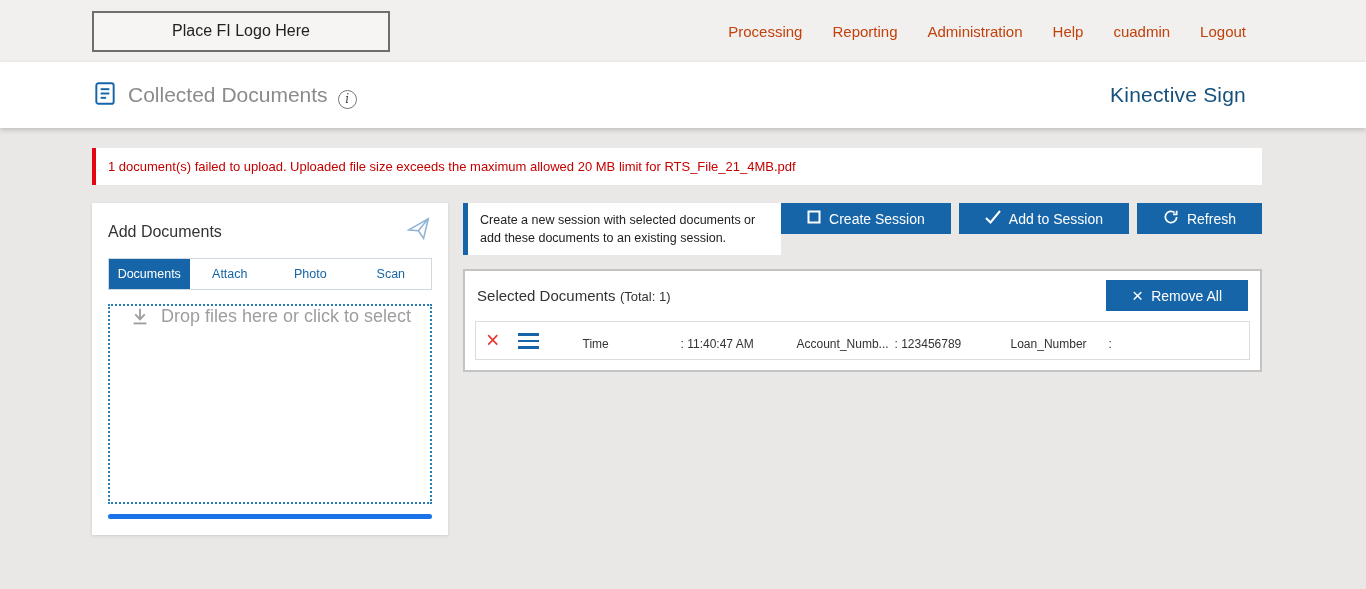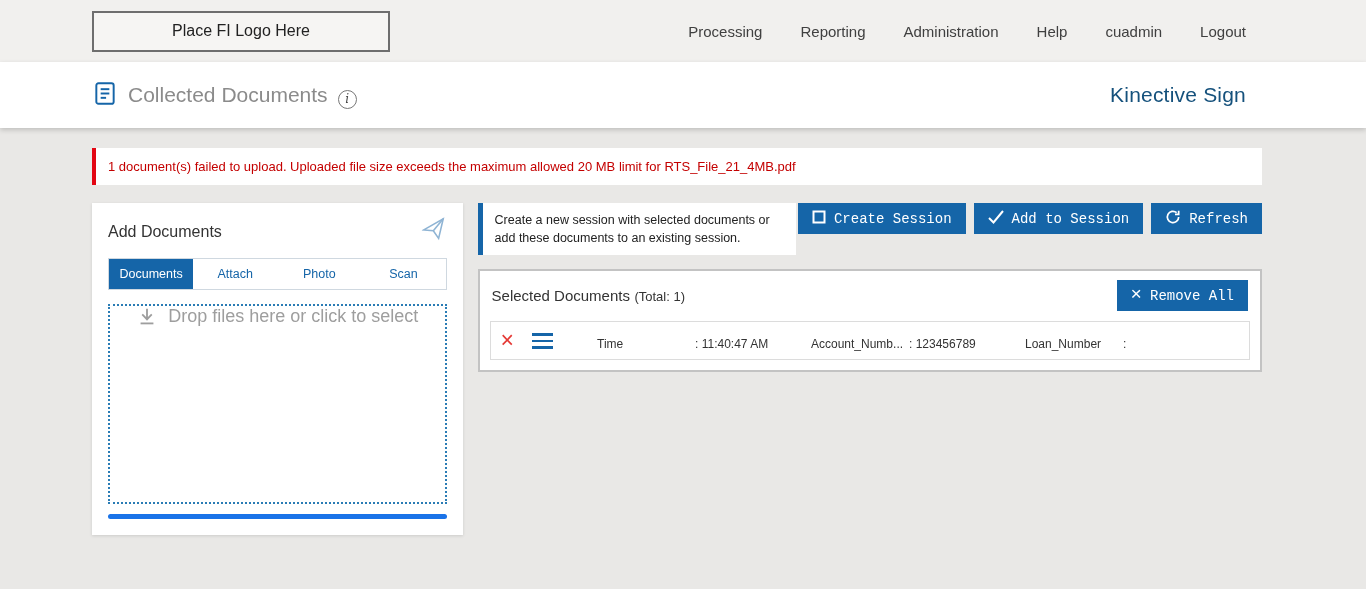--- a/index.html
+++ b/index.html
@@ -2,21 +2,21 @@
 <html><head>
 <meta charset="utf-8">
 <style>
   * { margin:0; padding:0; box-sizing:border-box; }
   html,body { width:1366px; height:589px; overflow:hidden; }
   body { font-family:"Liberation Sans",sans-serif; background:#e9e8e6; color:#222; }
 
   
   .topbar { height:62px; background:#f1f0ee; display:flex; align-items:center; justify-content:space-between; padding:0 120px 0 92px; }
   .logo-box { width:298px; height:41px; border:2px solid #6e6e6e; background:#f6f5f3; display:flex; align-items:center; justify-content:center; font-size:16px; color:#222; cursor:pointer; }
-  .topnav { display:flex; gap:38px; font-size:15px; color:#404040; }
+  .topnav { display:flex; gap:30px; font-size:15px; color:#c2410c; }
   .topnav span { cursor:pointer; white-space:nowrap; }
 
   
   .subheader { height:66px; background:#ffffff; box-shadow:0 2px 5px rgba(0,0,0,.18); display:flex; align-items:center; justify-content:space-between; padding:0 120px 0 92px; position:relative; z-index:2; }
   .title-group { display:flex; align-items:center; gap:10px; }
   .page-title { font-size:21px; font-weight:400; color:#8b8b8b; }
   .info-badge { width:19px; height:19px; border:1px solid #777; border-radius:50%; display:inline-flex; align-items:center; justify-content:center; font-family:"DejaVu Serif",serif; font-style:italic; font-size:12px; color:#444; cursor:pointer; align-self:flex-start; margin-top:10px; }
   .brand { font-size:21px; color:#15517c; letter-spacing:.2px; }
   .brand b { font-weight:400; }
 
@@ -36,21 +36,21 @@
   .tab.active { background:#1565a8; color:#fff; }
   .dropzone { margin-top:14px; border:2px dotted #2a7cb5; height:200px; display:flex; align-items:flex-start; justify-content:center; gap:10px; color:#9e9e9e; font-size:18px; cursor:pointer; }
   .status { margin-top:12px; font-size:13px; color:#333; line-height:1.5; }
   .progress { margin-top:10px; height:5px; background:#1a73e8; border-radius:3px; }
 
   
   .right-col { flex:1; }
   .top-actions { display:flex; align-items:flex-start; }
   .info-note { width:318px; background:#fff; border-left:5px solid #1565a8; padding:8px 12px; font-size:12.5px; color:#222; line-height:1.45; }
   .btn-group { margin-left:auto; display:flex; gap:8px; }
-  .btn { background:#1565a8; color:#fff; border:none; font-size:14px; font-family:Liberation Mono, monospace; display:flex; align-items:center; gap:8px; padding:0 14px; height:31px; cursor:pointer; font-weight:500; white-space:nowrap; }
+  .btn { background:#1565a8; color:#fff; border:none; font-size:14px; font-family:Liberation Sans, sans-serif; display:flex; align-items:center; gap:8px; padding:0 26px; height:31px; cursor:pointer; font-weight:500; white-space:nowrap; }
   .btn .xglyph { font-size:19px; line-height:1; font-weight:400; }
 
   
   .panel { margin-top:14px; border:2px solid #c3c3c3; background:#fff; }
   .panel-head { display:flex; align-items:center; justify-content:space-between; padding:9px 12px 8px; }
   .panel-title { font-size:15px; color:#333; }
   .panel-total { font-size:13px; color:#333; }
   .doc-row { margin:2px 10px 10px; border:1px solid #dcdcdc; display:flex; align-items:center; padding:7px 10px; gap:18px; background:#fff; }
   .row-x { color:#e53935; font-size:23px; line-height:1; cursor:pointer; font-weight:400; }
   .hamburger { display:flex; flex-direction:column; gap:4px; cursor:grab; }

